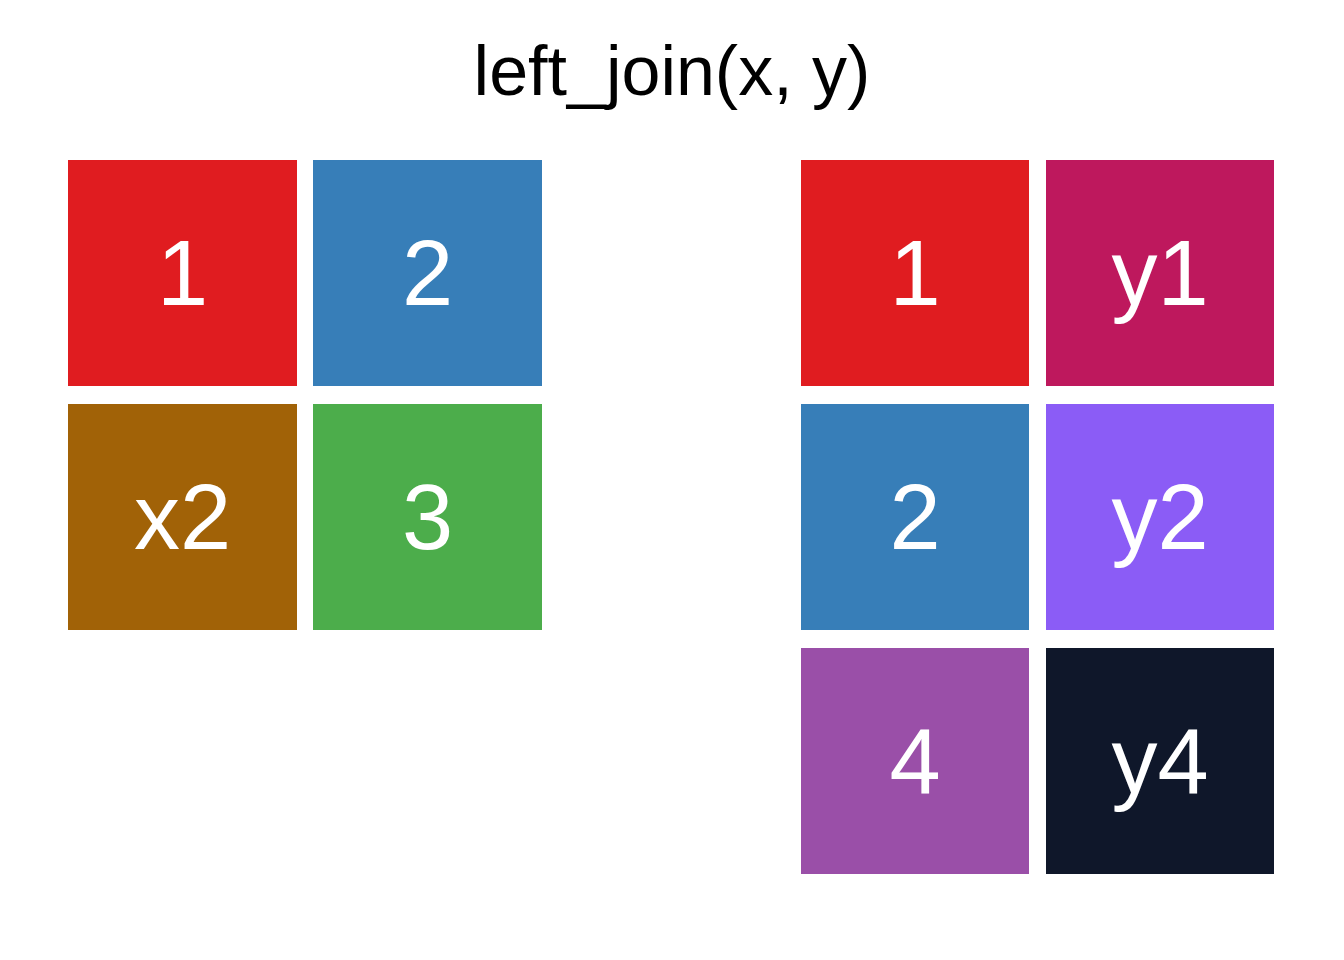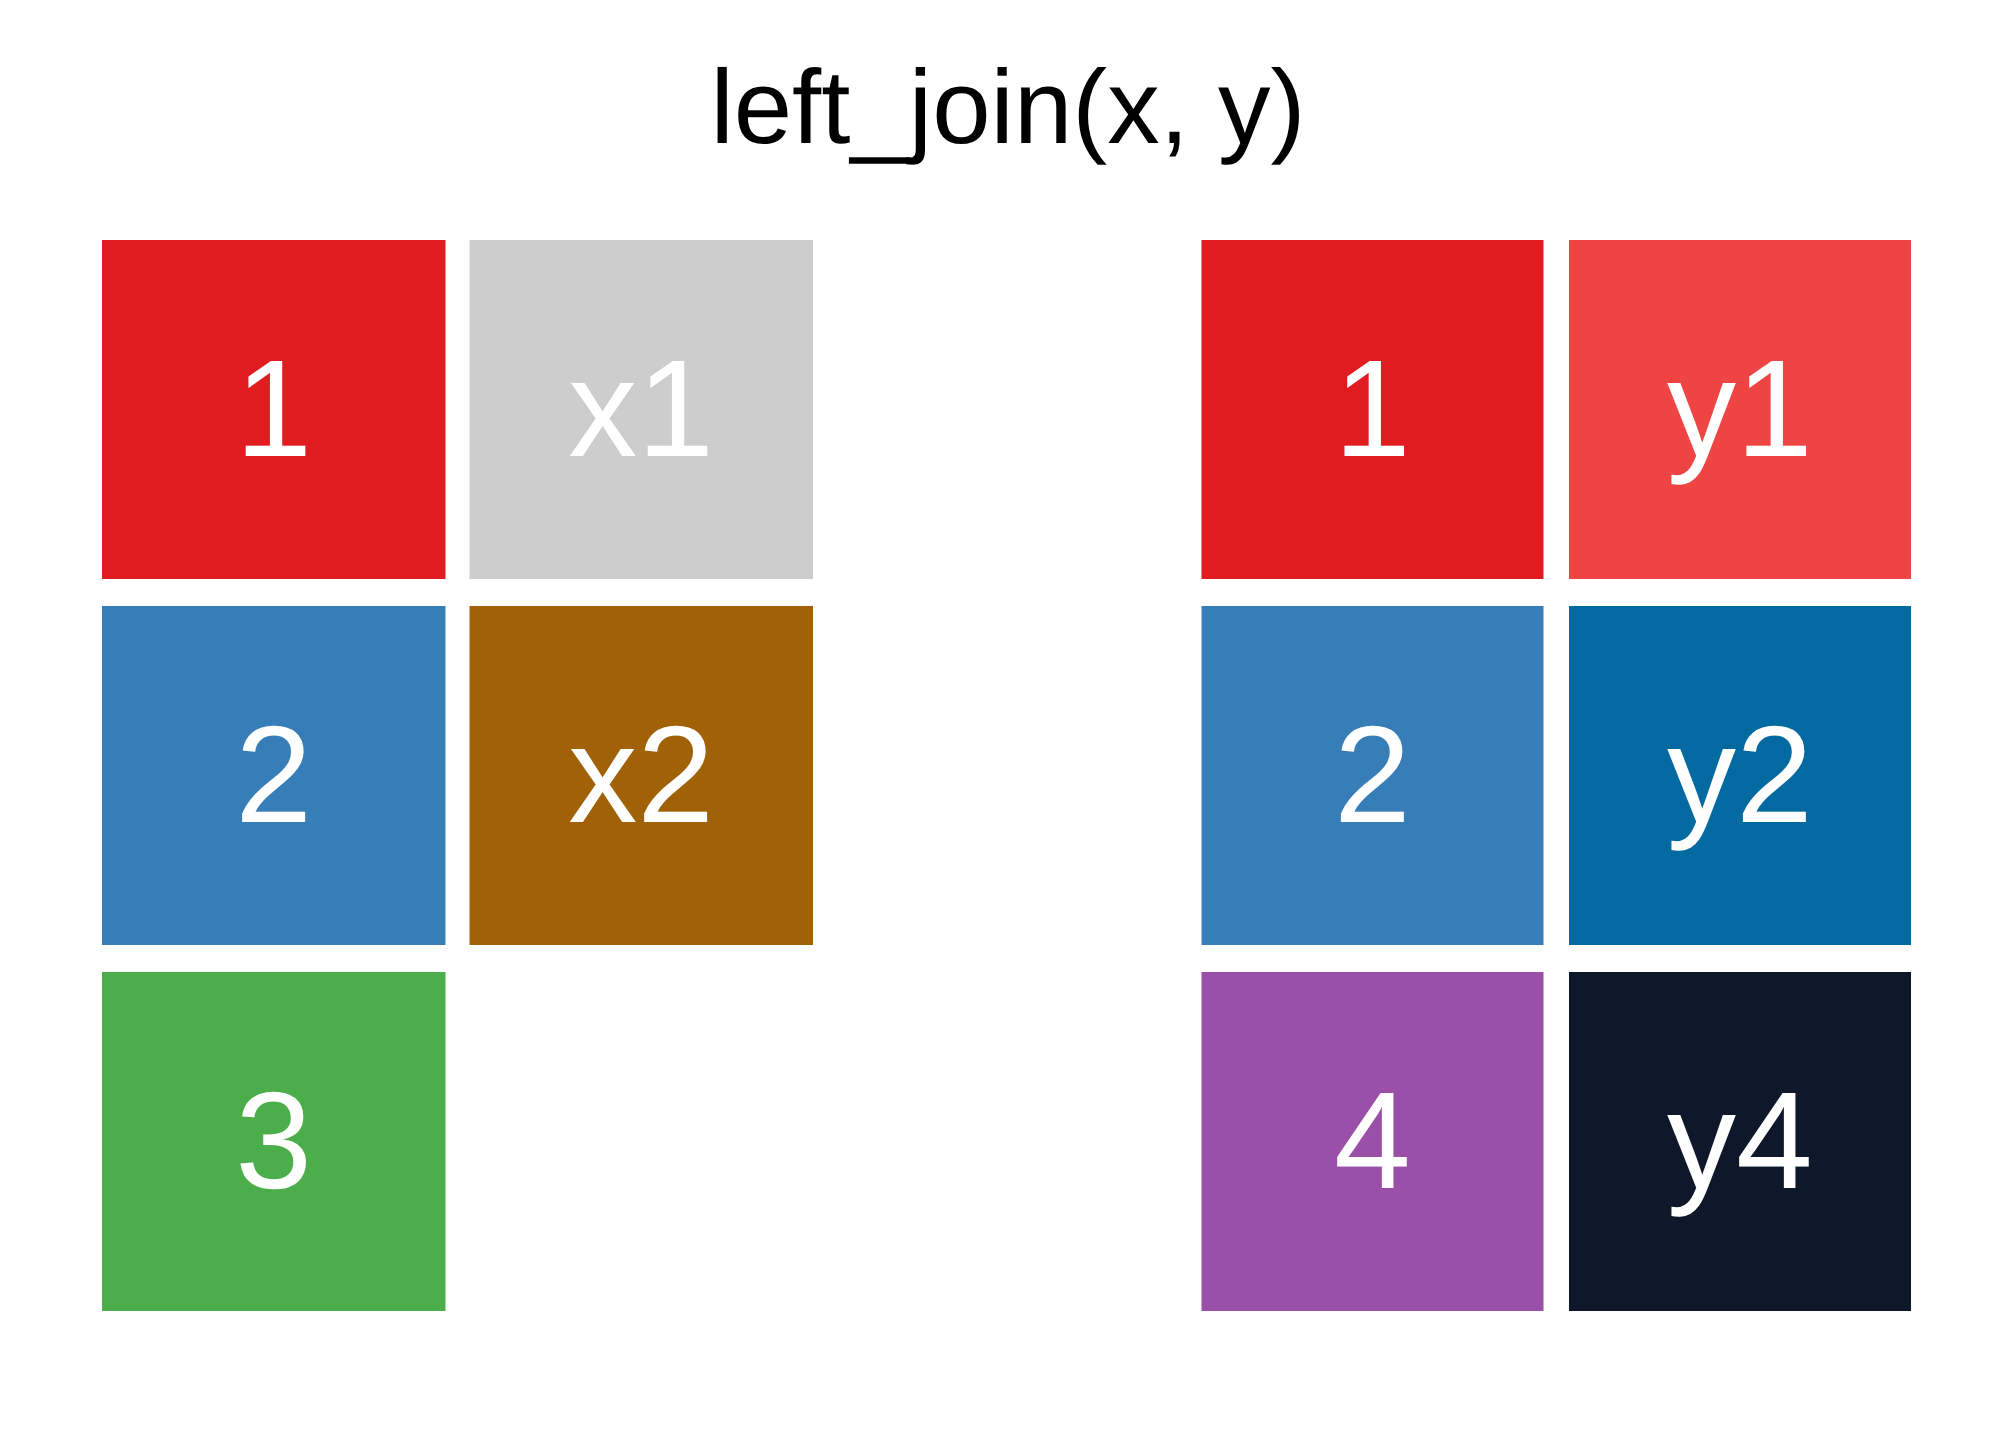--- a/index.html
+++ b/index.html
@@ -57,32 +57,31 @@
 </style>
 </head>
 <body>
 
 <div class="stage">
 
   <div class="title">left_join(x, y)</div>
 
   <div class="join-table table-x">
     <div class="cell" style="background-color: rgb(224, 28, 32);">1</div>
-    <div class="cell" style="background-color: rgb(205, 205, 205);">x1</div>
 
     <div class="cell" style="background-color: rgb(55, 126, 184);">2</div>
     <div class="cell" style="background-color: #a16207;">x2</div>
 
     <div class="cell" style="background-color: rgb(76, 173, 75);">3</div>
   </div>
 
   <div class="join-table table-y">
     <div class="cell" style="background-color: rgb(224, 28, 32);">1</div>
-    <div class="cell" style="background-color: #ef4444;">y1</div>
+    <div class="cell" style="background-color: #be185d;">y1</div>
 
     <div class="cell" style="background-color: rgb(55, 126, 184);">2</div>
-    <div class="cell" style="background-color: #0369a1;">y2</div>
+    <div class="cell" style="background-color: #8b5cf6;">y2</div>
 
     <div class="cell" style="background-color: rgb(154, 79, 168);">4</div>
     <div class="cell" style="background-color: #0f172a;">y4</div>
   </div>
 
 </div>
 
 </body></html>

